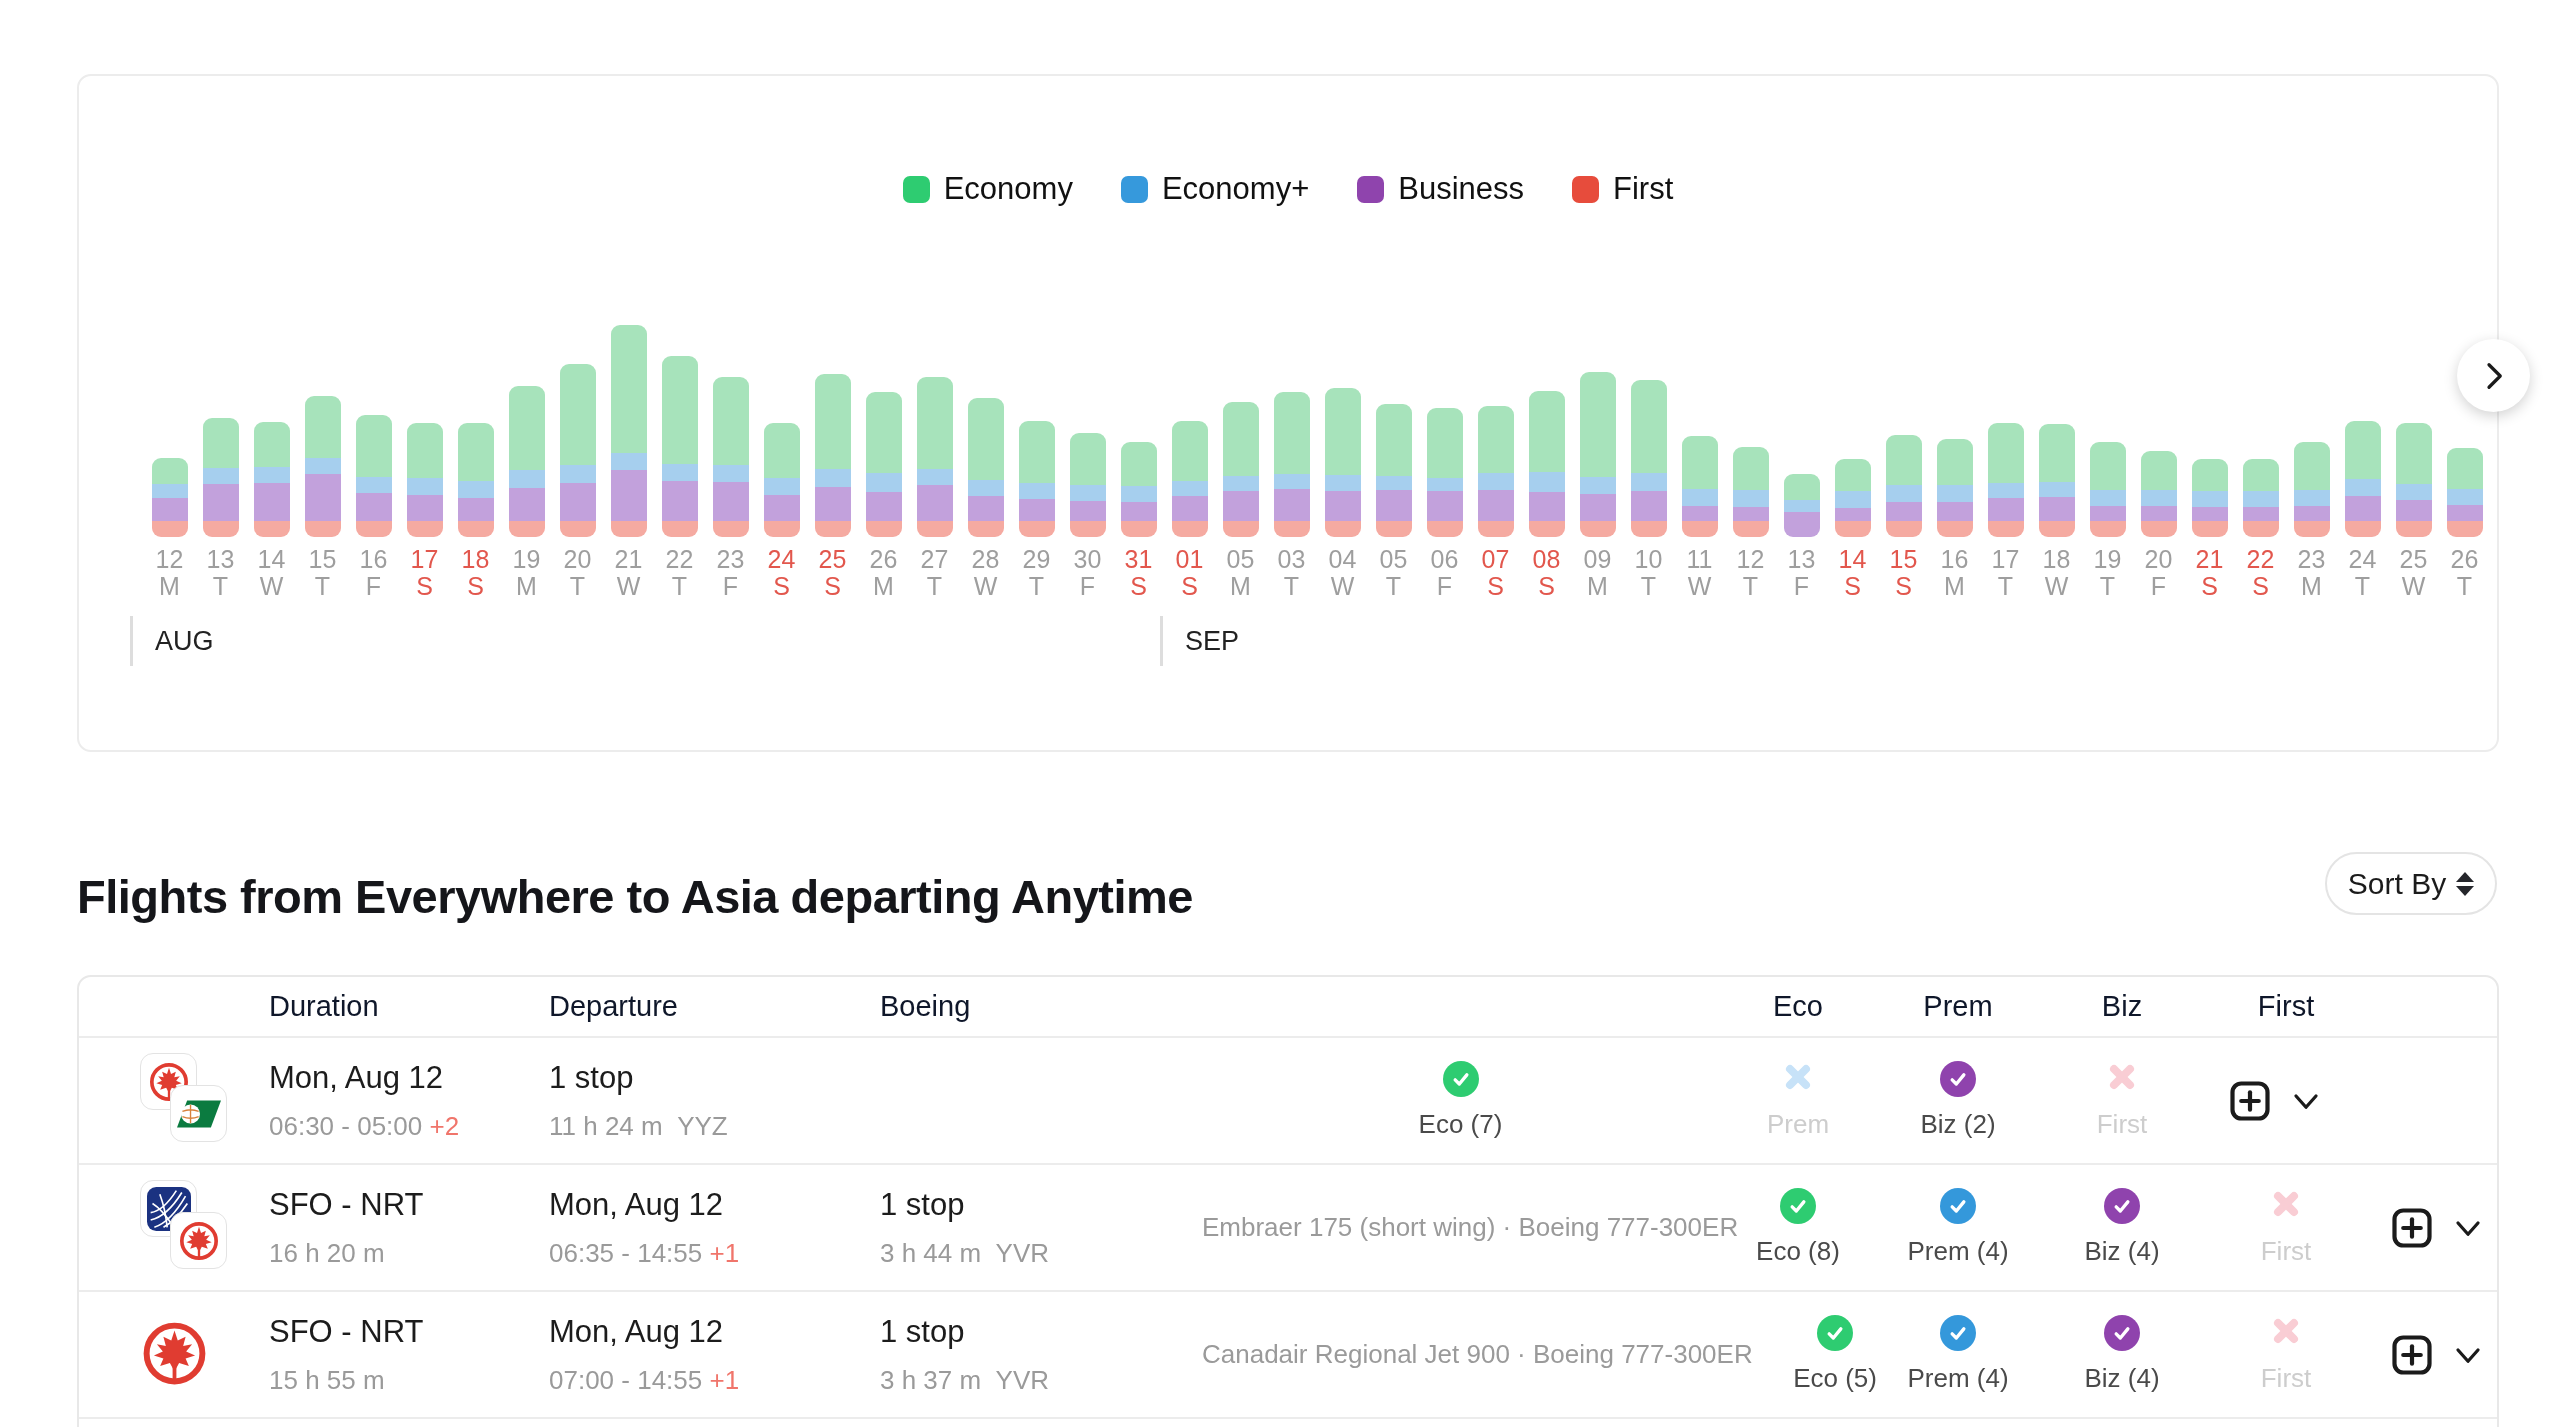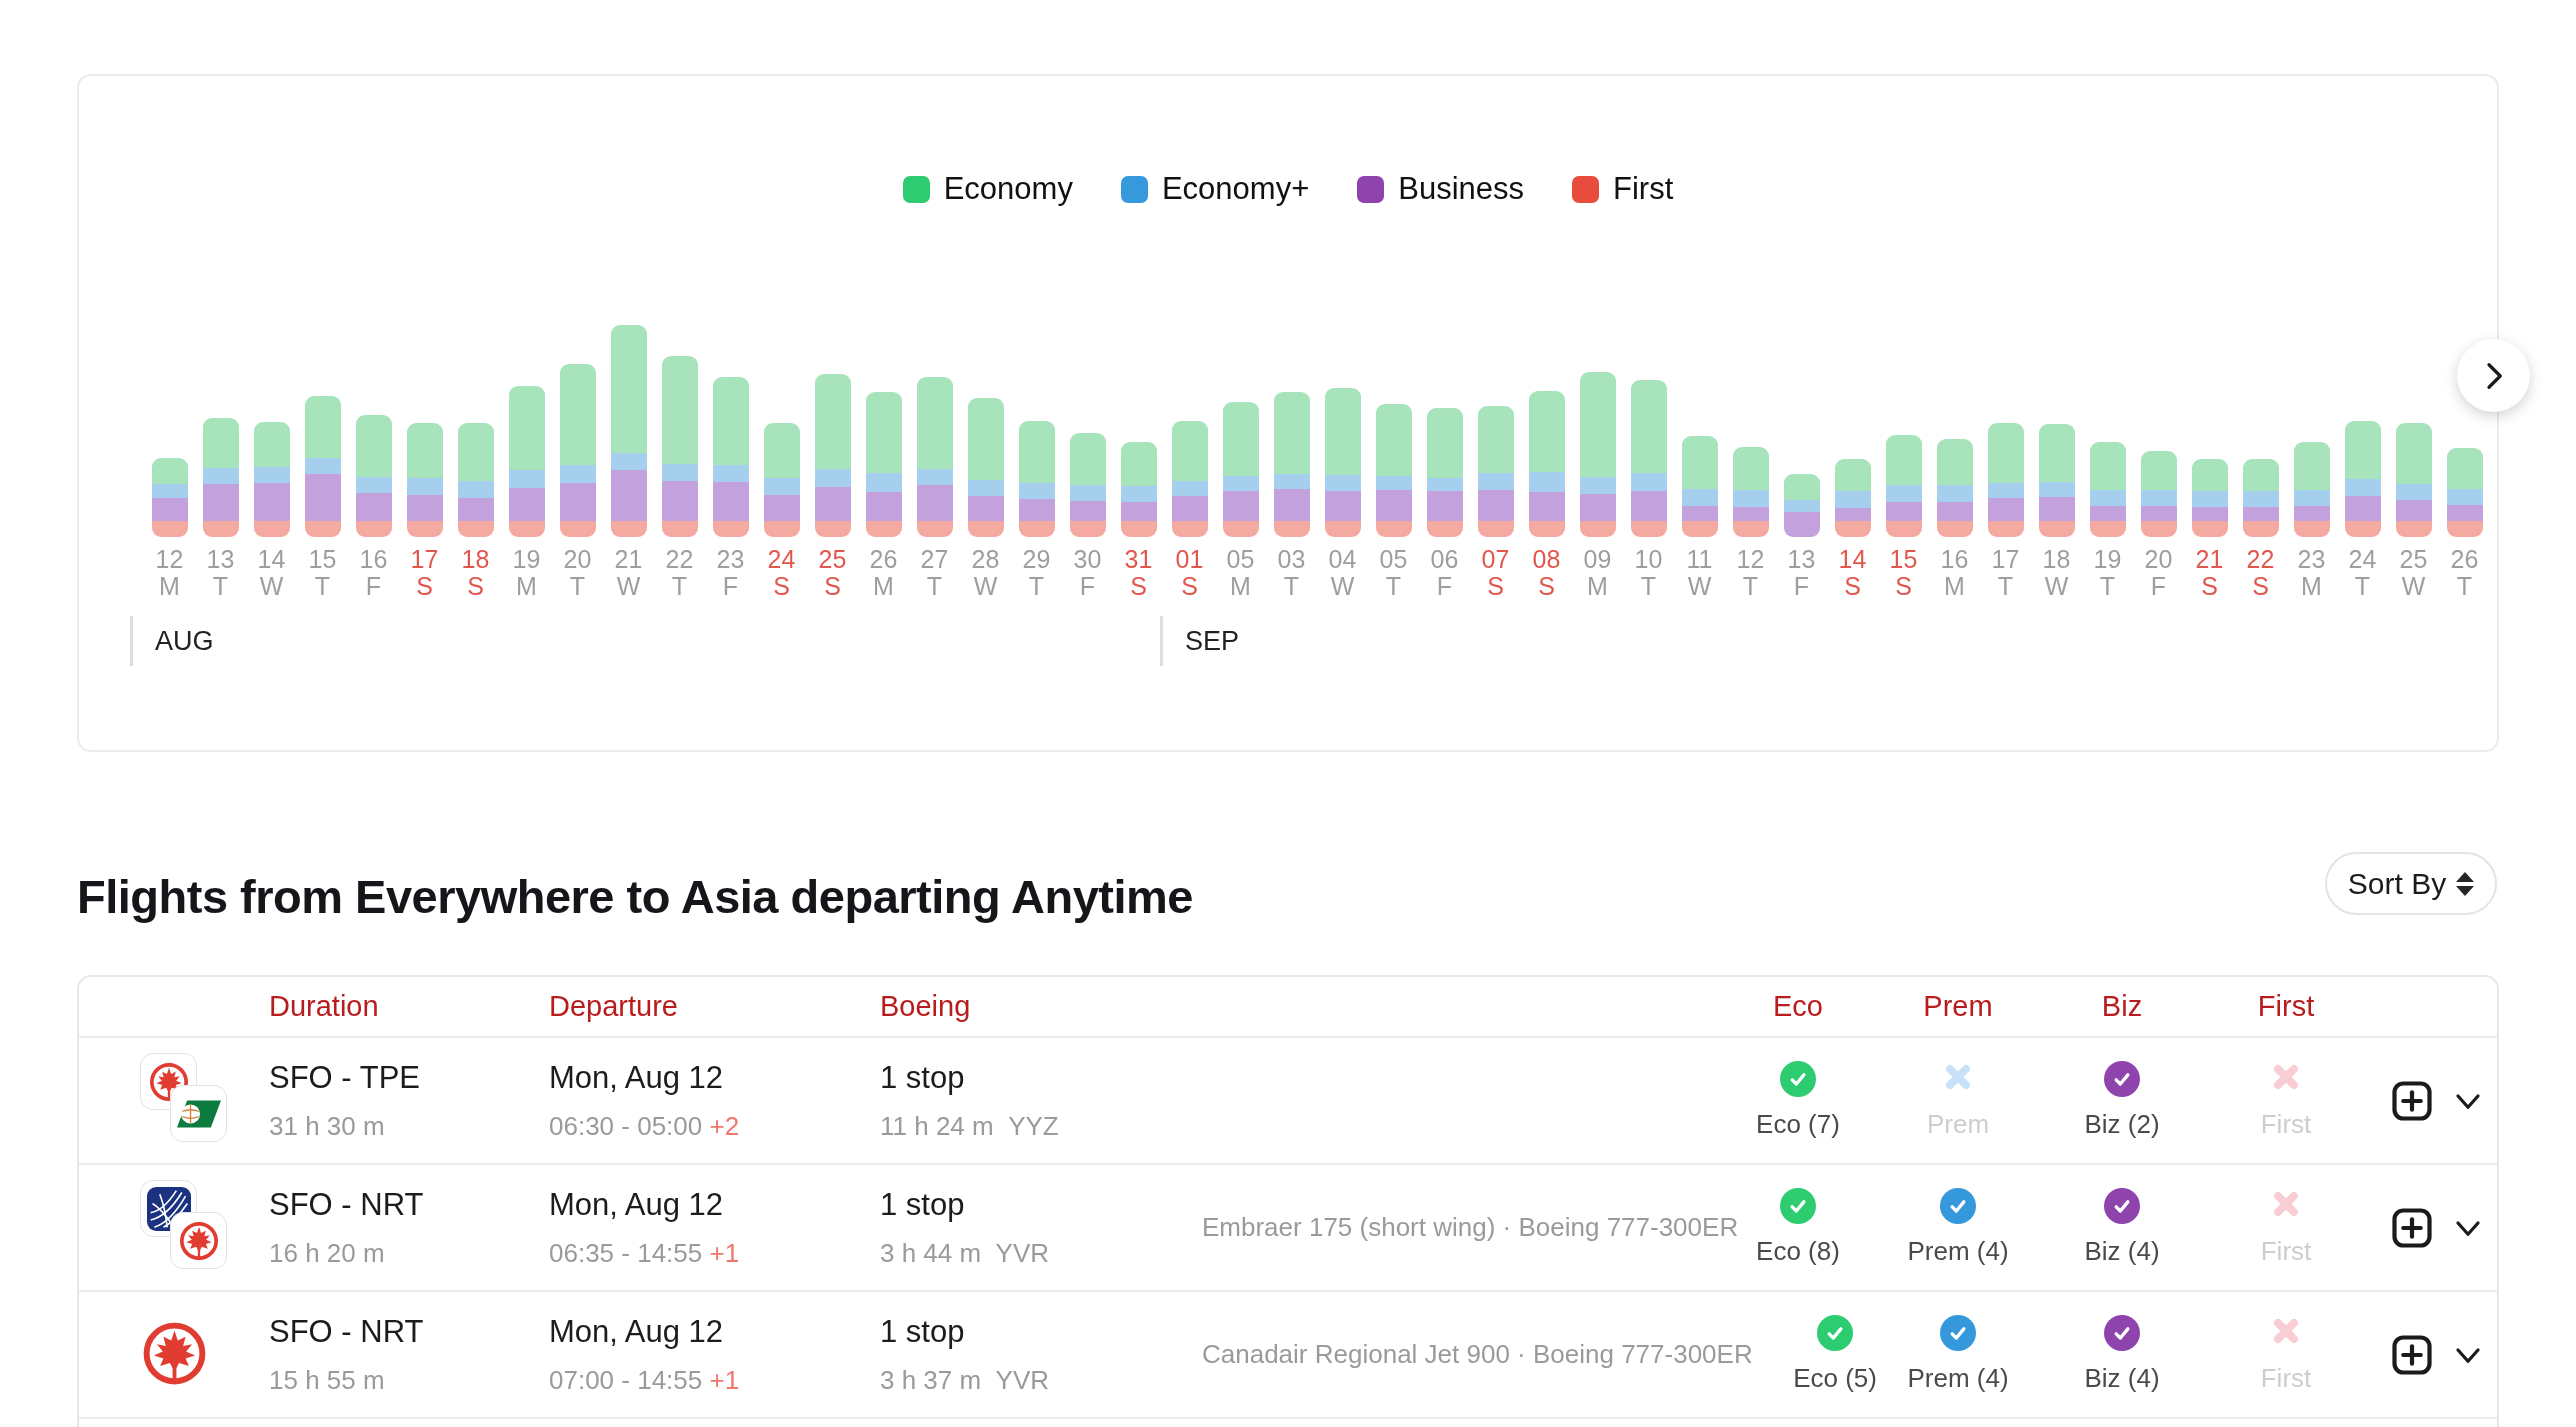--- a/index.html
+++ b/index.html
@@ -36,21 +36,21 @@
     display:flex; align-items:center; justify-content:center; gap:10px; }
   .sort-label { font-size:30px; color:#1b1b1b; }
   .sort-arrows { display:flex; flex-direction:column; gap:4px; }
   .tri-up { width:0; height:0; border-left:9px solid transparent; border-right:9px solid transparent; border-bottom:10px solid #25262b; }
   .tri-down { width:0; height:0; border-left:9px solid transparent; border-right:9px solid transparent; border-top:10px solid #25262b; }
   
   .table-card { position:absolute; left:77px; top:975px; width:2422px; height:535px;
     background:#fff; border:2px solid #e8e8e8; border-radius:14px 14px 0 0; overflow:hidden; }
   .tgrid { display:grid; grid-template-columns:61px 129px 280px 331px 322px 517px 158px 162px 166px 162px 129px; }
   .thead { height:61px; align-items:center; border-bottom:2px solid #ececec; }
-  .th { font-size:29px; color:#b91c1c; }
+  .th { font-size:29px; color:#0f172a; }
   .th.center { text-align:center; }
   .trow { height:127px; border-bottom:2px solid #ececec; align-items:center; }
   .cell-main { font-size:31px; color:#1c1c1c; margin-bottom:15px; white-space:nowrap; }
   .cell-sub { font-size:26px; color:#9a9a9a; white-space:nowrap; }
   .cell-sub .plus { color:#f0756b; }
   .logos { position:relative; width:95px; height:95px; }
   .logo-tile { position:absolute; width:57px; height:57px; background:#fff;
     border:1px solid #e3e3e3; border-radius:13px; display:flex; align-items:center;
     justify-content:center; }
   .logo-back { left:0; top:0; z-index:1; }
@@ -689,24 +689,20 @@
             <div class="logo-tile logo-front">
               <svg width="44" height="34" viewBox="0 0 26 16">
       <polygon points="6,0 26,0 20,16 0,16" fill="#0b7b40"></polygon>
       <circle cx="8" cy="8" r="5.6" fill="#fff"></circle>
       <path d="M3.2,6.5 Q8,4.5 12.8,6.5 M3.2,9.5 Q8,11.5 12.8,9.5 M8,2.6 L8,13.4" stroke="#d8823c" stroke-width="0.8" fill="none"></path>
     </svg>
             </div>
           </div>
         </div>
         <div>
-          <div class="cell-main">SFO - TPE</div>
-          <div class="cell-sub">31 h 30 m</div>
-        </div>
-        <div>
           <div class="cell-main">Mon, Aug 12</div>
           <div class="cell-sub">06:30 - 05:00 <span class="plus">+2</span></div>
         </div>
         <div>
           <div class="cell-main">1 stop</div>
           <div class="cell-sub">11 h 24 m&nbsp;&nbsp;YYZ</div>
         </div>
         <div>
         </div>
         <div style="display: flex; justify-content: center;">

